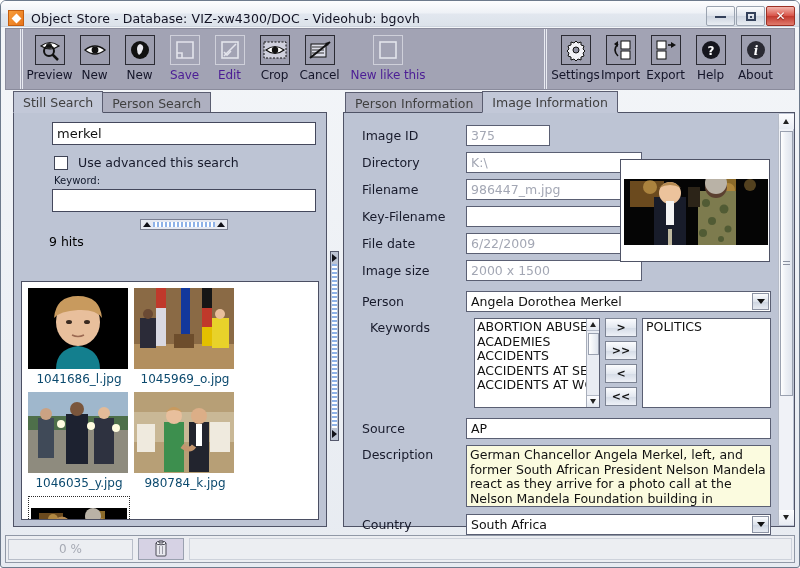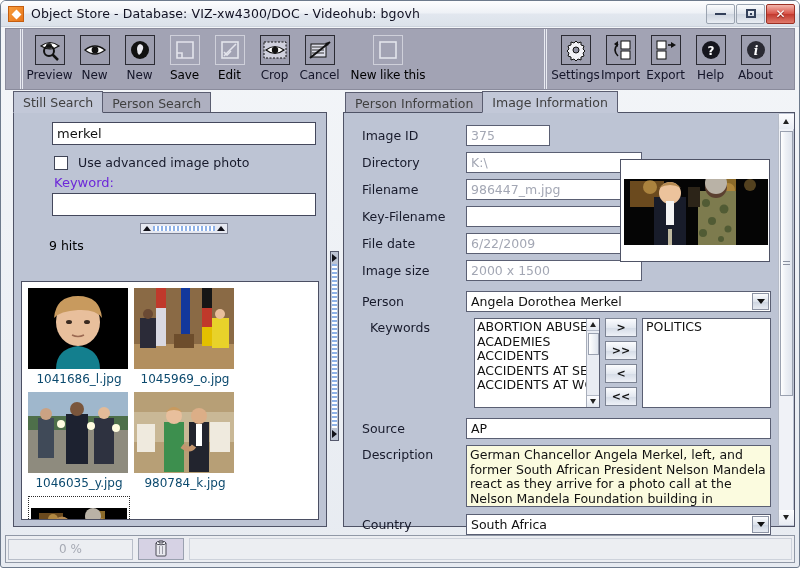--- a/index.html
+++ b/index.html
@@ -17,21 +17,21 @@
   #window {
     position:absolute; left:0; top:0; width:800px; height:568px;
     background:linear-gradient(#f4f6f9,#e7ebf1);
     border:1px solid #6d7a8c;
     border-radius:6px 6px 3px 3px;
   }
 
   
   #titlebar {
     position:absolute; left:0; top:0; right:0; height:26px;
-    display:flex; align-items:center;
+    display:flex; align-items:flex-end;
     border-radius:5px 5px 0 0;
     background:linear-gradient(#fdfdfe 0%, #eef1f6 48%, #e2e7ef 52%, #dce2ea 100%);
     border-bottom:1px solid #cdd4de;
   }
   .app-icon {
     width:16px; height:16px; margin-left:7px; margin-right:7px;
     background:linear-gradient(135deg,#f79d3c,#e8741a);
     border:1px solid #c45e10;
     position:relative; flex:0 0 auto;
   }
@@ -78,21 +78,21 @@
     border:1px solid #2b2b33;
     background:#9d9eaf;
     display:flex; align-items:center; justify-content:center;
     position:relative; overflow:hidden;
   }
   .tbtn.disabled .ico { border-color:#cfd0da; background:#a2a3b4; }
   .tbtn .lbl {
     margin-top:3px; font-size:12px; color:#15162a; white-space:nowrap;
     letter-spacing:-.1px;
   }
-  .tbtn.disabled .lbl { color:#000000; }
+  .tbtn.disabled .lbl { color:#4c1d95; }
   .tbtn.wide { width:92px; }
   .ico svg { display:block; }
 
   
   #left-pane { position:absolute; left:4px; top:90px; width:324px; bottom:40px; }
 
   .tabstrip { height:22px; display:flex; align-items:flex-end; padding-left:8px; }
   .tab {
     height:21px; padding:0 9px; display:flex; align-items:center;
     font-size:12.5px; color:#404040;
@@ -107,21 +107,21 @@
   }
 
   .search-input {
     margin:9px 10px 0 10px; height:23px; background:#fff;
     border:1px solid #44485c; display:flex; align-items:center; padding:0 4px;
     font-size:13px; color:#111;
   }
   .chkrow { display:flex; align-items:center; margin:10px 0 0 12px; }
   .chkbox { width:14px; height:14px; background:#fff; border:1px solid #3f4456; }
   .chkrow .t { margin-left:10px; font-size:12.5px; color:#171a2b; }
-  .kwlabel { margin:5px 4px 0 12px; font-size:13px; color:#6d28d9; }
+  .kwlabel { margin:5px 4px 0 12px; font-size:10px; color:#0f172a; }
   .kw-input {
     margin:3px 10px 0 10px; height:23px; background:#fff;
     border:1px solid #44485c;
   }
 
   .collapse-handle {
     margin:7px auto 0 auto; width:88px; height:11px;
     background:#e6e9f2; border:1px solid #7b8092;
     display:flex; align-items:center; justify-content:space-between;
     padding:0 2px;
@@ -461,21 +461,21 @@
       </div>
     </div>
 
     <div class="panel-body">
       <div class="search-input">
         <span>merkel</span>
       </div>
 
       <div class="chkrow">
         <span class="chkbox"></span>
-        <span class="t">Use advanced image photo</span>
+        <span class="t">Use advanced this search</span>
       </div>
 
       <div class="kwlabel">Keyword:</div>
       <div class="kw-input"></div>
 
       <div class="collapse-handle">
         <span class="ch-arrow"></span>
         <span class="dots"></span>
         <span class="ch-arrow"></span>
       </div>

